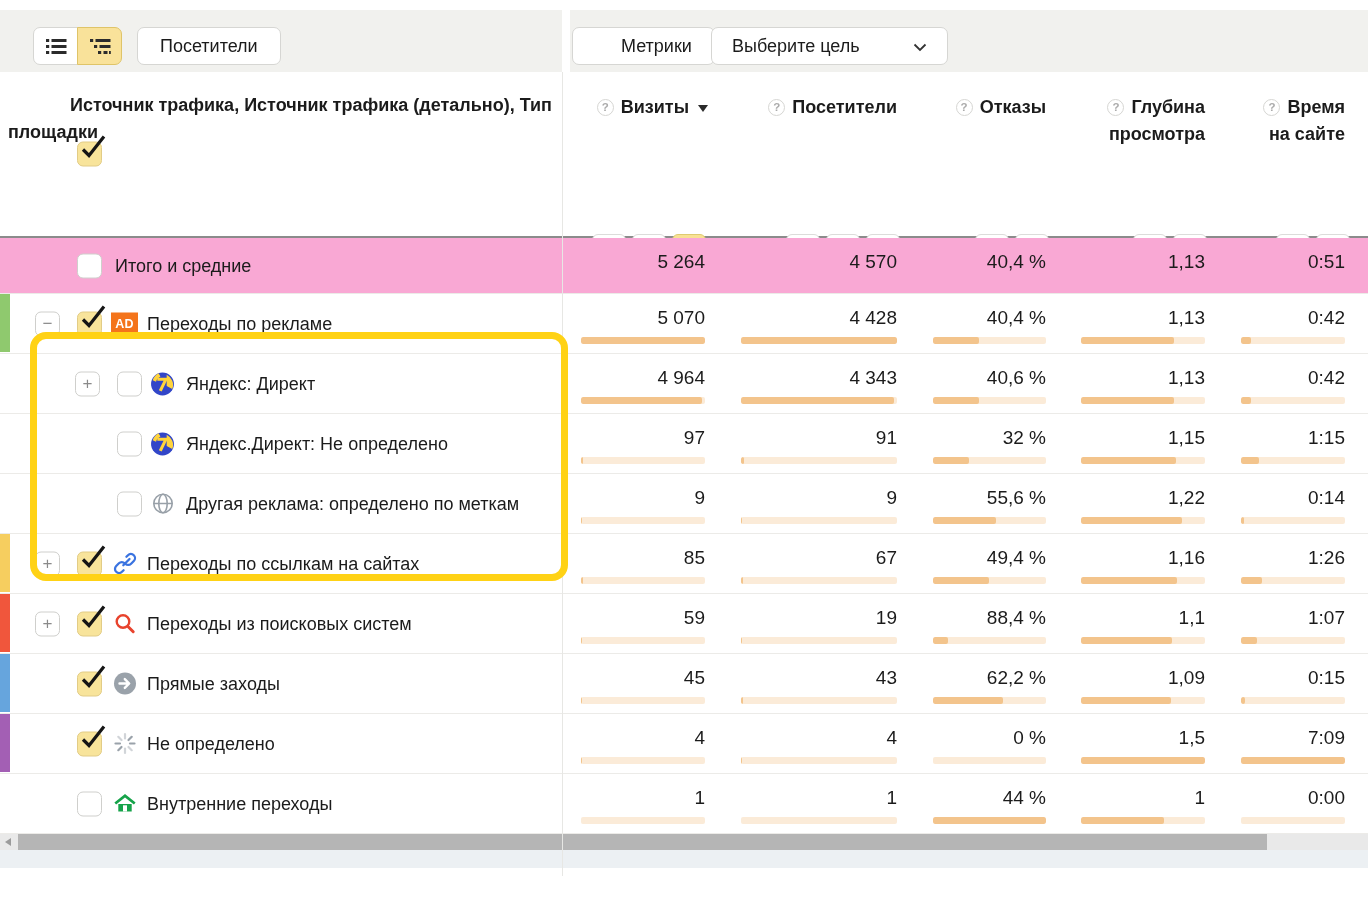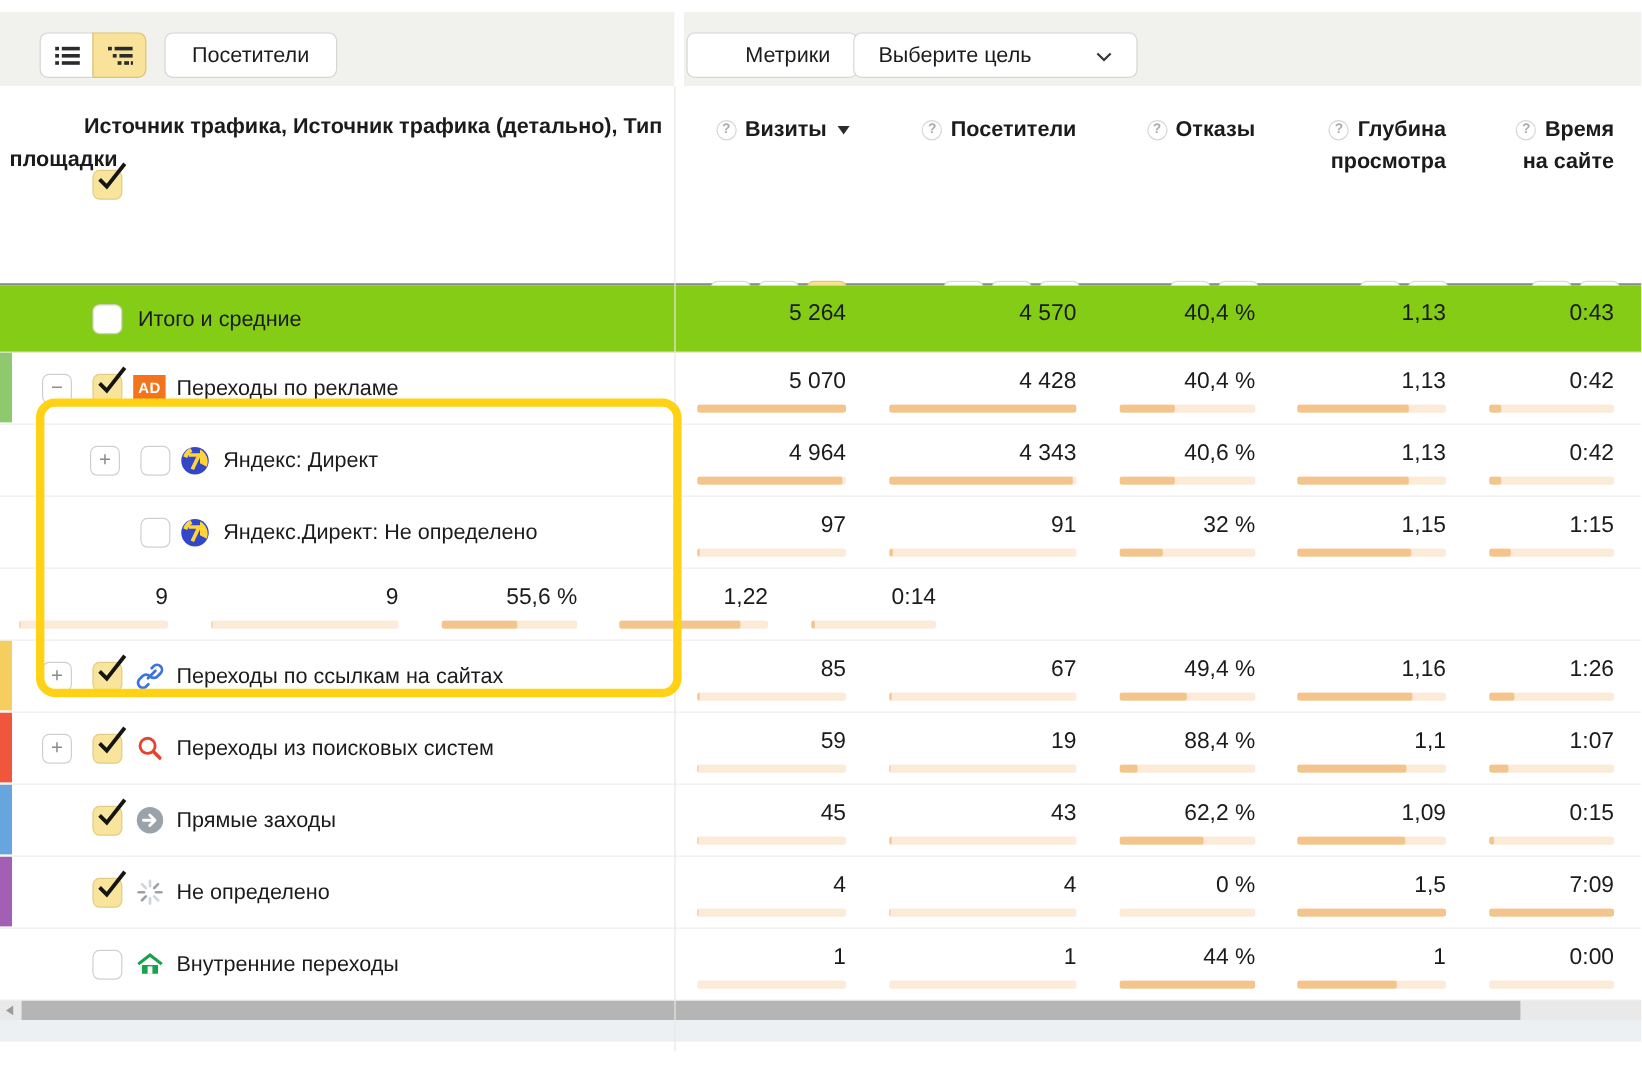--- a/index.html
+++ b/index.html
@@ -42,21 +42,21 @@
   .toggle-group { position:absolute; top:162px; display:flex; gap:6px; }
   .g0{right:662px}.g1{right:468px}.g2{right:319px}.g3{right:161px}.g4{right:18px}
   .tgl { width:34px; height:36px; background:#fff; border:1px solid #dcdcda; border-radius:6px;
          display:flex; align-items:center; justify-content:center; cursor:pointer; padding:0; }
   .tgl.active { background:#f9e194; border-color:#decb71; }
   .pct { font-size:19px; color:#8f8f8f; font-family:inherit; }
 
   
   .tbody { position:relative; }
   .row { position:relative; display:flex; height:60px; border-bottom:1px solid #ecebe8; background:#fff; }
-  .row.total { height:56px; background:#84cc16; }
+  .row.total { height:56px; background:#f9a8d4; }
   .strip { position:absolute; left:0; top:0; bottom:1px; width:10px; }
   .label-cell { position:relative; width:565px; flex:none; }
   .expander { position:absolute; left:35px; top:50%; transform:translateY(-50%); width:25px; height:25px;
               border:1px solid #cfcfcc; border-radius:6px; background:#fff; color:#8a8a8a; font-size:17px;
               line-height:1; display:flex; align-items:center; justify-content:center; cursor:pointer;
               font-family:inherit; padding:0 0 2px 0; }
   .row.lvl2 .expander { left:75px; }
   .cb { position:absolute; left:77px; top:50%; transform:translateY(-50%); width:25px; height:25px;
         border:1px solid #cfcfcc; border-radius:6px; background:#fff; cursor:pointer; }
   .row.lvl2 .cb { left:117px; }
@@ -270,21 +270,21 @@
     </div>
     <div class="metric-cell c2">
       <div class="num">40,4 %</div>
 
     </div>
     <div class="metric-cell c3">
       <div class="num">1,13</div>
 
     </div>
     <div class="metric-cell c4">
-      <div class="num">0:43</div>
+      <div class="num">0:51</div>
 
     </div>
     <div class="tail"></div>
   </div>
       <div class="row lvl1">
     <div class="strip" style="background: rgb(143, 201, 110);"></div>
     <div class="label-cell">
       <button class="expander">−</button>
       <span class="cb checked">
         <svg class="check" viewBox="0 0 33 33">
@@ -421,20 +421,34 @@
     <div class="metric-cell c4">
       <div class="num">1:15</div>
       <div class="bar">
             <div class="fill" style="width: 17.5%;"></div>
           </div>
     </div>
     <div class="tail"></div>
   </div>
       <div class="row lvl2">
 
+    <div class="label-cell">
+
+      <span class="cb">
+        
+      </span>
+      <span class="row-icon">
+            <svg width="24" height="24" viewBox="0 0 24 24" fill="none" stroke="#98a0a8" stroke-width="1.6">
+              <circle cx="12" cy="12" r="9.2"></circle>
+              <ellipse cx="12" cy="12" rx="4.2" ry="9.2"></ellipse>
+              <path d="M2.8 12h18.4"></path>
+            </svg>
+          </span>
+      <span class="row-label">Другая реклама: определено по меткам</span>
+    </div>
     <div class="metric-cell c0">
       <div class="num">9</div>
       <div class="bar">
             <div class="fill" style="width: 0.5%;"></div>
           </div>
     </div>
     <div class="metric-cell c1">
       <div class="num">9</div>
       <div class="bar">
             <div class="fill" style="width: 0.5%;"></div>

